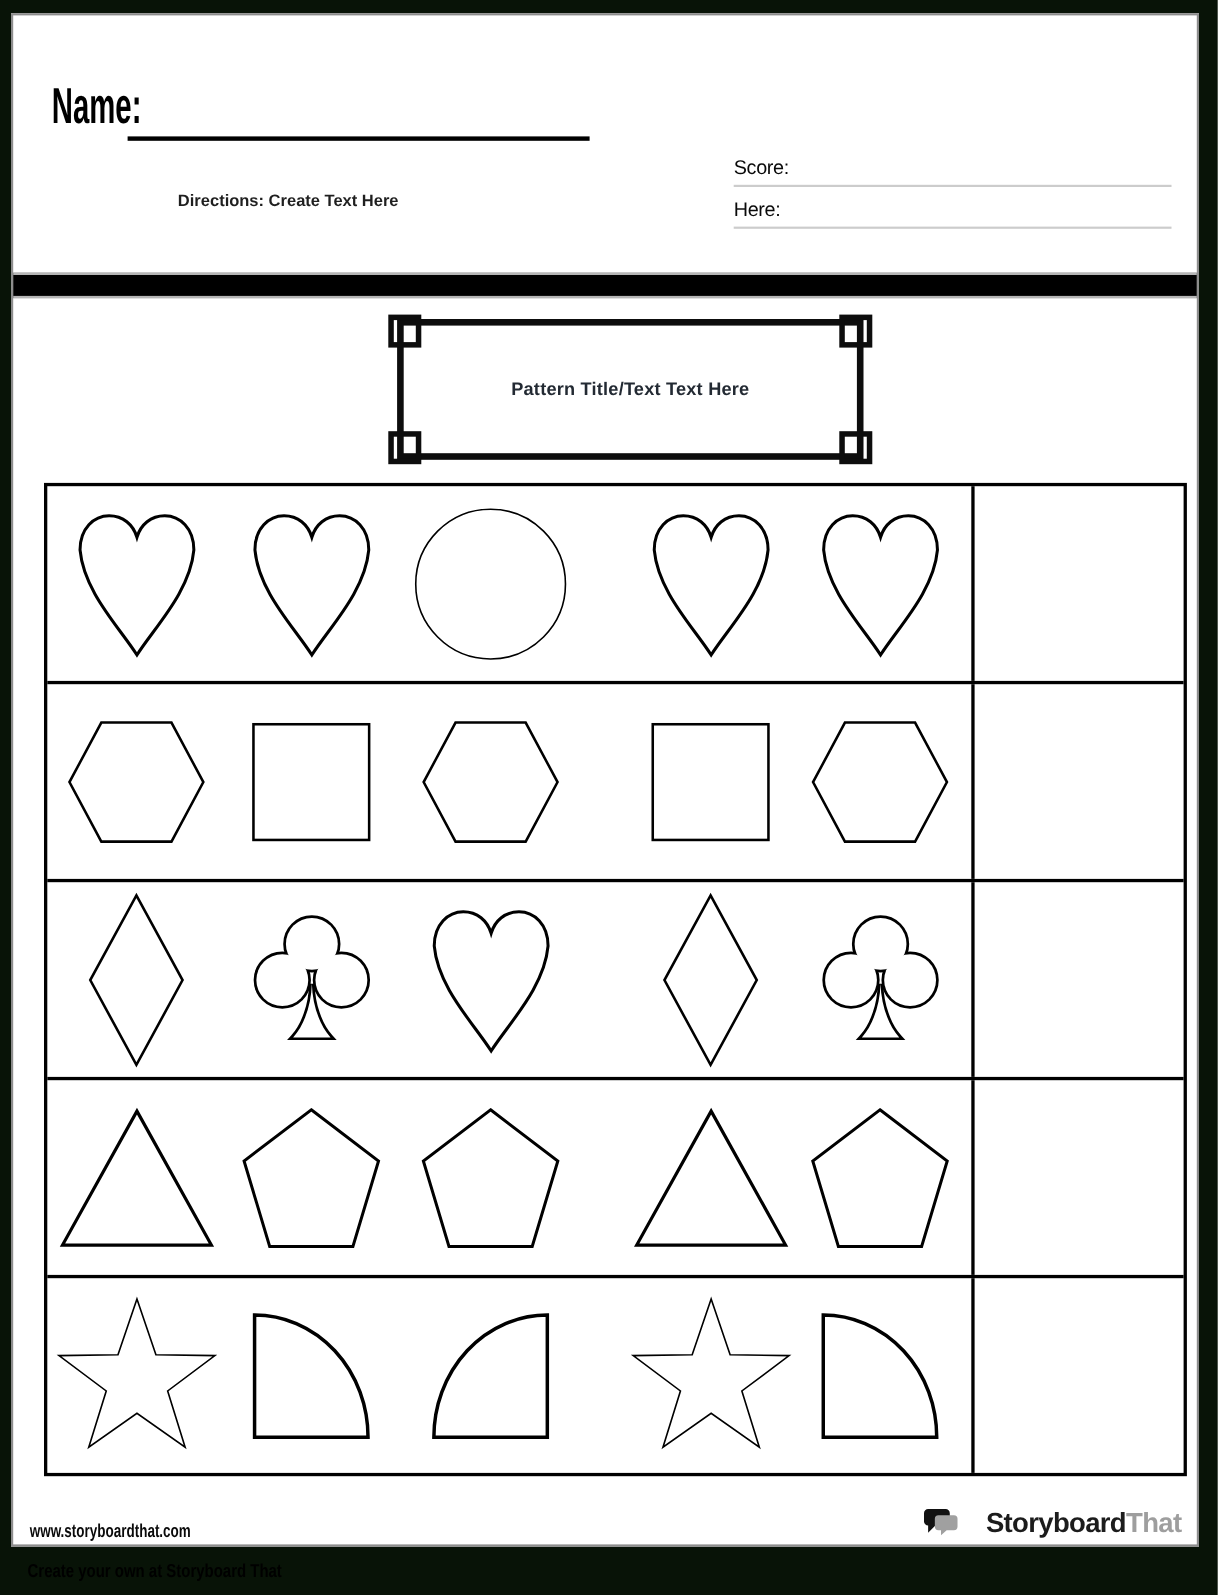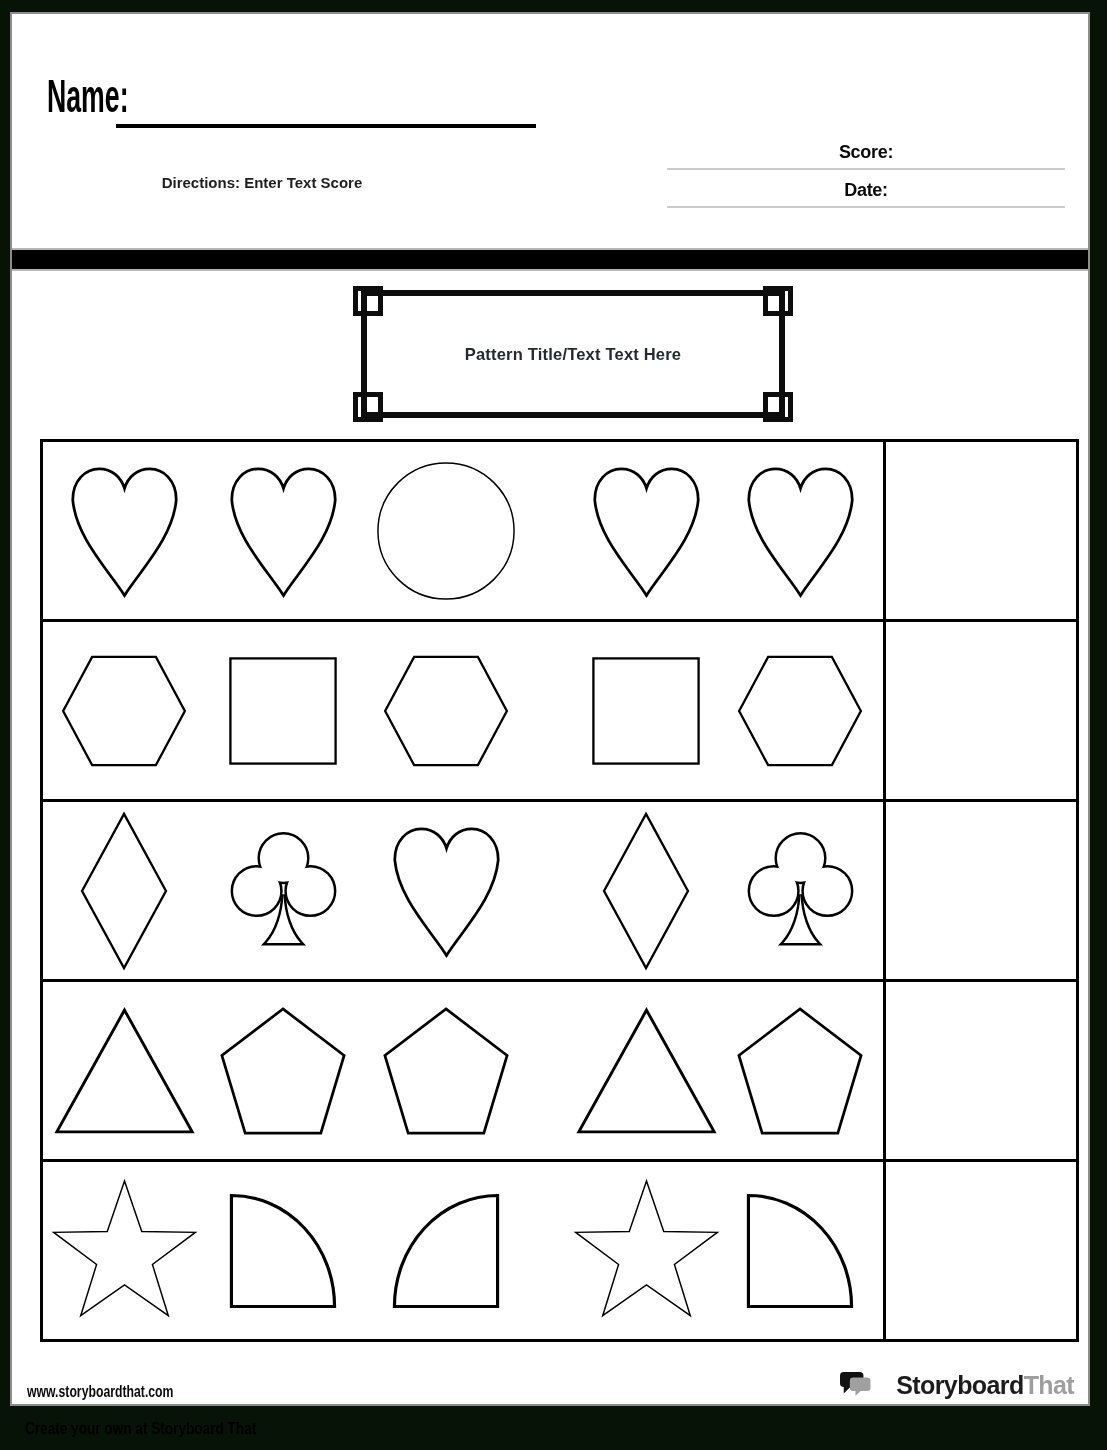--- a/index.html
+++ b/index.html
@@ -18,21 +18,21 @@
   .name-label{
     position:absolute;left:35px;top:55px;font-size:46px;font-weight:bold;color:#000;
     transform:scaleX(0.58);transform-origin:left top;white-space:nowrap;
   }
   .name-line{position:absolute;left:104px;top:72px;width:420px;height:38px;border-bottom:4px solid #000;}
   .directions{
     position:absolute;left:110px;top:160px;width:280px;text-align:center;
     font-size:15px;font-weight:bold;color:#1f1f1f;
   }
   .score-block{position:absolute;left:655px;top:128px;width:398px;}
-  .sd-label{text-align:center;font-size:18px;font-weight:bold;color:#0a0a0a;letter-spacing:-0.3px;}
+  .sd-label{text-align:left;font-size:18px;font-weight:normal;color:#0a0a0a;letter-spacing:-0.3px;}
   .sd-line{border-bottom:2px solid var(--line-gray,#ccc);margin-top:5px;margin-bottom:10px;}
   .divider-bar{
     position:absolute;left:0;top:234px;width:100%;height:19px;background:#000;
     border-top:2px solid #b5b5b5;border-bottom:2px solid #b5b5b5;box-sizing:content-box;
   }
   
   .title-box{
     position:absolute;left:349px;top:276px;width:424px;height:128px;
     border:6px solid #0d0d0d;box-sizing:border-box;
     display:flex;align-items:center;justify-content:center;
@@ -71,26 +71,26 @@
   }
 </style>
 </head>
 <body>
 
 <div class="page">
 
   <span class="name-label">Name:</span>
   <div class="name-line"></div>
 
-  <div class="directions">Directions: Enter Text Score</div>
+  <div class="directions">Directions: Create Text Here</div>
 
   <div class="score-block">
     <div class="sd-label">Score:</div>
     <div class="sd-line"></div>
-    <div class="sd-label">Date:</div>
+    <div class="sd-label">Here:</div>
     <div class="sd-line"></div>
   </div>
 
   <div class="divider-bar"></div>
 
   <div class="title-box">
     <span class="corner tl"></span>
     <span class="corner tr"></span>
     <span class="corner bl"></span>
     <span class="corner br"></span>

